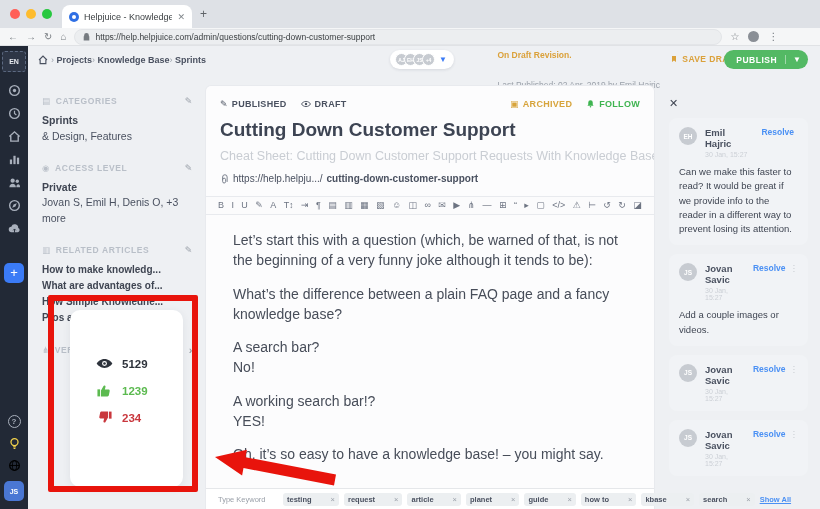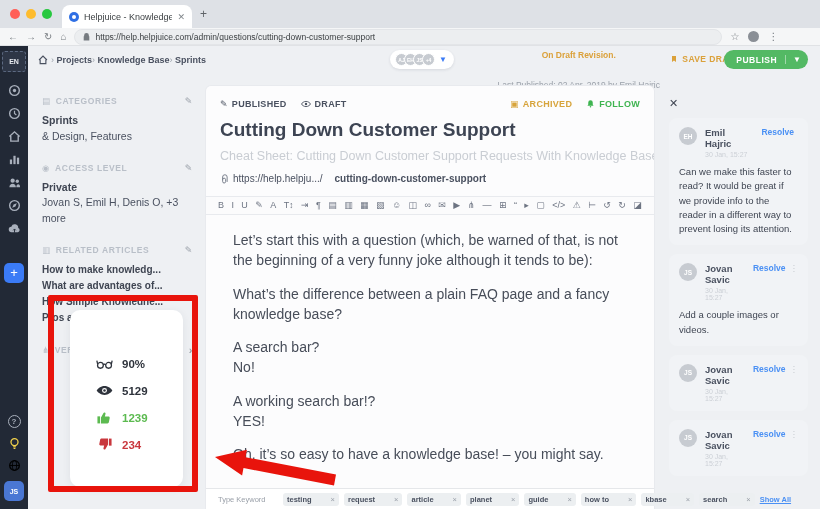--- a/index.html
+++ b/index.html
@@ -38,21 +38,21 @@
 
   
   .appheader{position:absolute;left:28px;top:46px;width:792px;height:38px;}
   .breadcrumb{position:absolute;left:10px;top:9px;display:flex;align-items:center;gap:3px;font-size:9px;font-weight:bold;color:#4a5160;}
   .crumb-sep{color:#9aa0a9;font-weight:normal;}
   .collab-pill{position:absolute;left:362px;top:4px;height:19px;background:#fff;border-radius:10px;box-shadow:0 1px 3px rgba(40,50,70,.12);display:flex;align-items:center;padding:0 7px 0 5px;gap:4px;}
   .collab-circles{display:flex;}
   .collab-c{width:13px;height:13px;border-radius:50%;background:#c7cbd1;border:1.5px solid #fff;color:#fff;font-size:5px;font-weight:bold;display:flex;align-items:center;justify-content:center;margin-left:-4px;}
   .collab-c:first-child{margin-left:0;}
   .collab-chev{color:#3b7bf6;font-size:8px;}
-  .draft-info{position:absolute;right:160px;top:4px;text-align:center;}
+  .draft-info{position:absolute;right:160px;top:4px;text-align:left;}
   .draft-status{font-size:8.5px;font-weight:bold;color:#dba13a;}
   .last-pub{font-size:8.5px;color:#9aa0a9;margin-top:20px;}
   .savedraft{position:absolute;right:80px;top:8px;display:flex;align-items:center;gap:4px;color:#dba13a;font-size:8.5px;font-weight:bold;letter-spacing:.4px;}
   .publish{position:absolute;right:12px;top:4px;height:19px;background:#53b964;border-radius:10px;display:flex;align-items:center;color:#fff;}
   .publish-label{font-size:8.5px;font-weight:bold;letter-spacing:.5px;padding:0 8px 0 12px;}
   .publish-chev{border-left:1px solid rgba(255,255,255,.45);padding:0 7px;font-size:8px;}
 
   
   .metapanel{position:absolute;left:28px;top:84px;width:177px;bottom:0;padding:12px 12px 0 14px;}
   .msec{margin-bottom:18px;}
@@ -76,21 +76,21 @@
   .anno-arrow{position:absolute;left:0;top:0;width:820px;height:509px;pointer-events:none;z-index:41;}
 
   
   .editor{position:absolute;left:205px;top:85px;width:450px;bottom:0;background:#fcfcfd;border:1px solid #e8eaee;border-bottom:none;border-radius:6px 6px 0 0;}
   .status-row{display:flex;align-items:center;gap:14px;padding:13px 14px 0 14px;}
   .st{display:flex;align-items:center;gap:4px;font-size:9px;font-weight:bold;letter-spacing:.3px;}
   .st-dark{color:#4a5160;} .st-orange{color:#d7a43c;} .st-green{color:#3eb450;}
   .doc-title{padding:10px 14px 0 14px;font-size:19px;font-weight:bold;color:#3d4453;}
   .doc-subtitle{padding:8px 14px 0 14px;font-size:12.5px;color:#c9cdd3;white-space:nowrap;overflow:hidden;}
   .permalink{padding:10px 14px 12px 14px;font-size:10px;color:#4a5160;display:flex;align-items:center;gap:4px;}
-  .permalink .slug{font-weight:bold;margin-left:8px;}
+  .permalink .slug{font-weight:bold;}
   .tb{border-top:1px solid #e8eaee;border-bottom:1px solid #e8eaee;background:#fbfbfc;display:flex;align-items:center;justify-content:space-between;padding:4px 12px;}
   .tbtn{font-size:9px;color:#6d7482;line-height:1;white-space:nowrap;}
   .body-text{padding:15px 16px 0 14px;}
   .para{margin:0 0 13px 13px;font-size:14px;color:#474d59;line-height:1.45;white-space:pre-line;max-width:424px;}
   .tagbar{position:absolute;left:0;right:0;bottom:0;height:21px;background:#fff;border-top:1px solid #e5e7ea;display:flex;align-items:center;padding:0 10px;gap:5px;}
   .tag-input{border:none;outline:none;background:transparent;font-size:7.5px;color:#4a5160;width:62px;flex:none;}
   .tag-input::placeholder{color:#9aa0a9;}
   .chips{display:flex;align-items:center;gap:5px;flex:1;}
   .chip{background:#eceff1;border-radius:3px;font-size:7.5px;font-weight:bold;color:#4a5160;padding:2px 4px;display:flex;align-items:center;gap:19px;white-space:nowrap;}
   .chip-x{color:#9aa0a9;font-weight:normal;}
@@ -268,31 +268,20 @@
       <div class="msec-head">
         <span>⋔</span>
         <span>VERSIONS</span>
         <span class="grow"></span>
         <span class="versions-chev">›</span>
       </div>
     </div>
   </div>
 
   <div class="statscard">
-    <div class="stat-row">
-      <svg class="stat-ic" viewBox="0 0 20 16">
-          <g fill="none" stroke="#2e333c" stroke-width="1.5">
-            <circle cx="5.2" cy="10.2" r="3.4"></circle>
-            <circle cx="14.8" cy="10.2" r="3.4"></circle>
-            <path d="M8.6 9.6a1.6 1.6 0 0 1 2.8 0"></path>
-            <path d="M2 9 1 4.6M18 9l1-4.4"></path>
-          </g>
-        </svg>
-      <span class="stat-val">90%</span>
-    </div>
     <div class="stat-row">
       <svg class="stat-ic" viewBox="0 0 20 16">
           <path d="M10 2.8C5.5 2.8 2.1 6 .8 8c1.3 2 4.7 5.2 9.2 5.2s7.9-3.2 9.2-5.2C17.9 6 14.5 2.8 10 2.8z" fill="#2e333c"></path>
           <circle cx="10" cy="8" r="2.9" fill="#fff"></circle>
           <circle cx="10" cy="8" r="1.5" fill="#2e333c"></circle>
         </svg>
       <span class="stat-val">5129</span>
     </div>
     <div class="stat-row">
       <svg class="stat-ic" viewBox="0 0 18 17">

